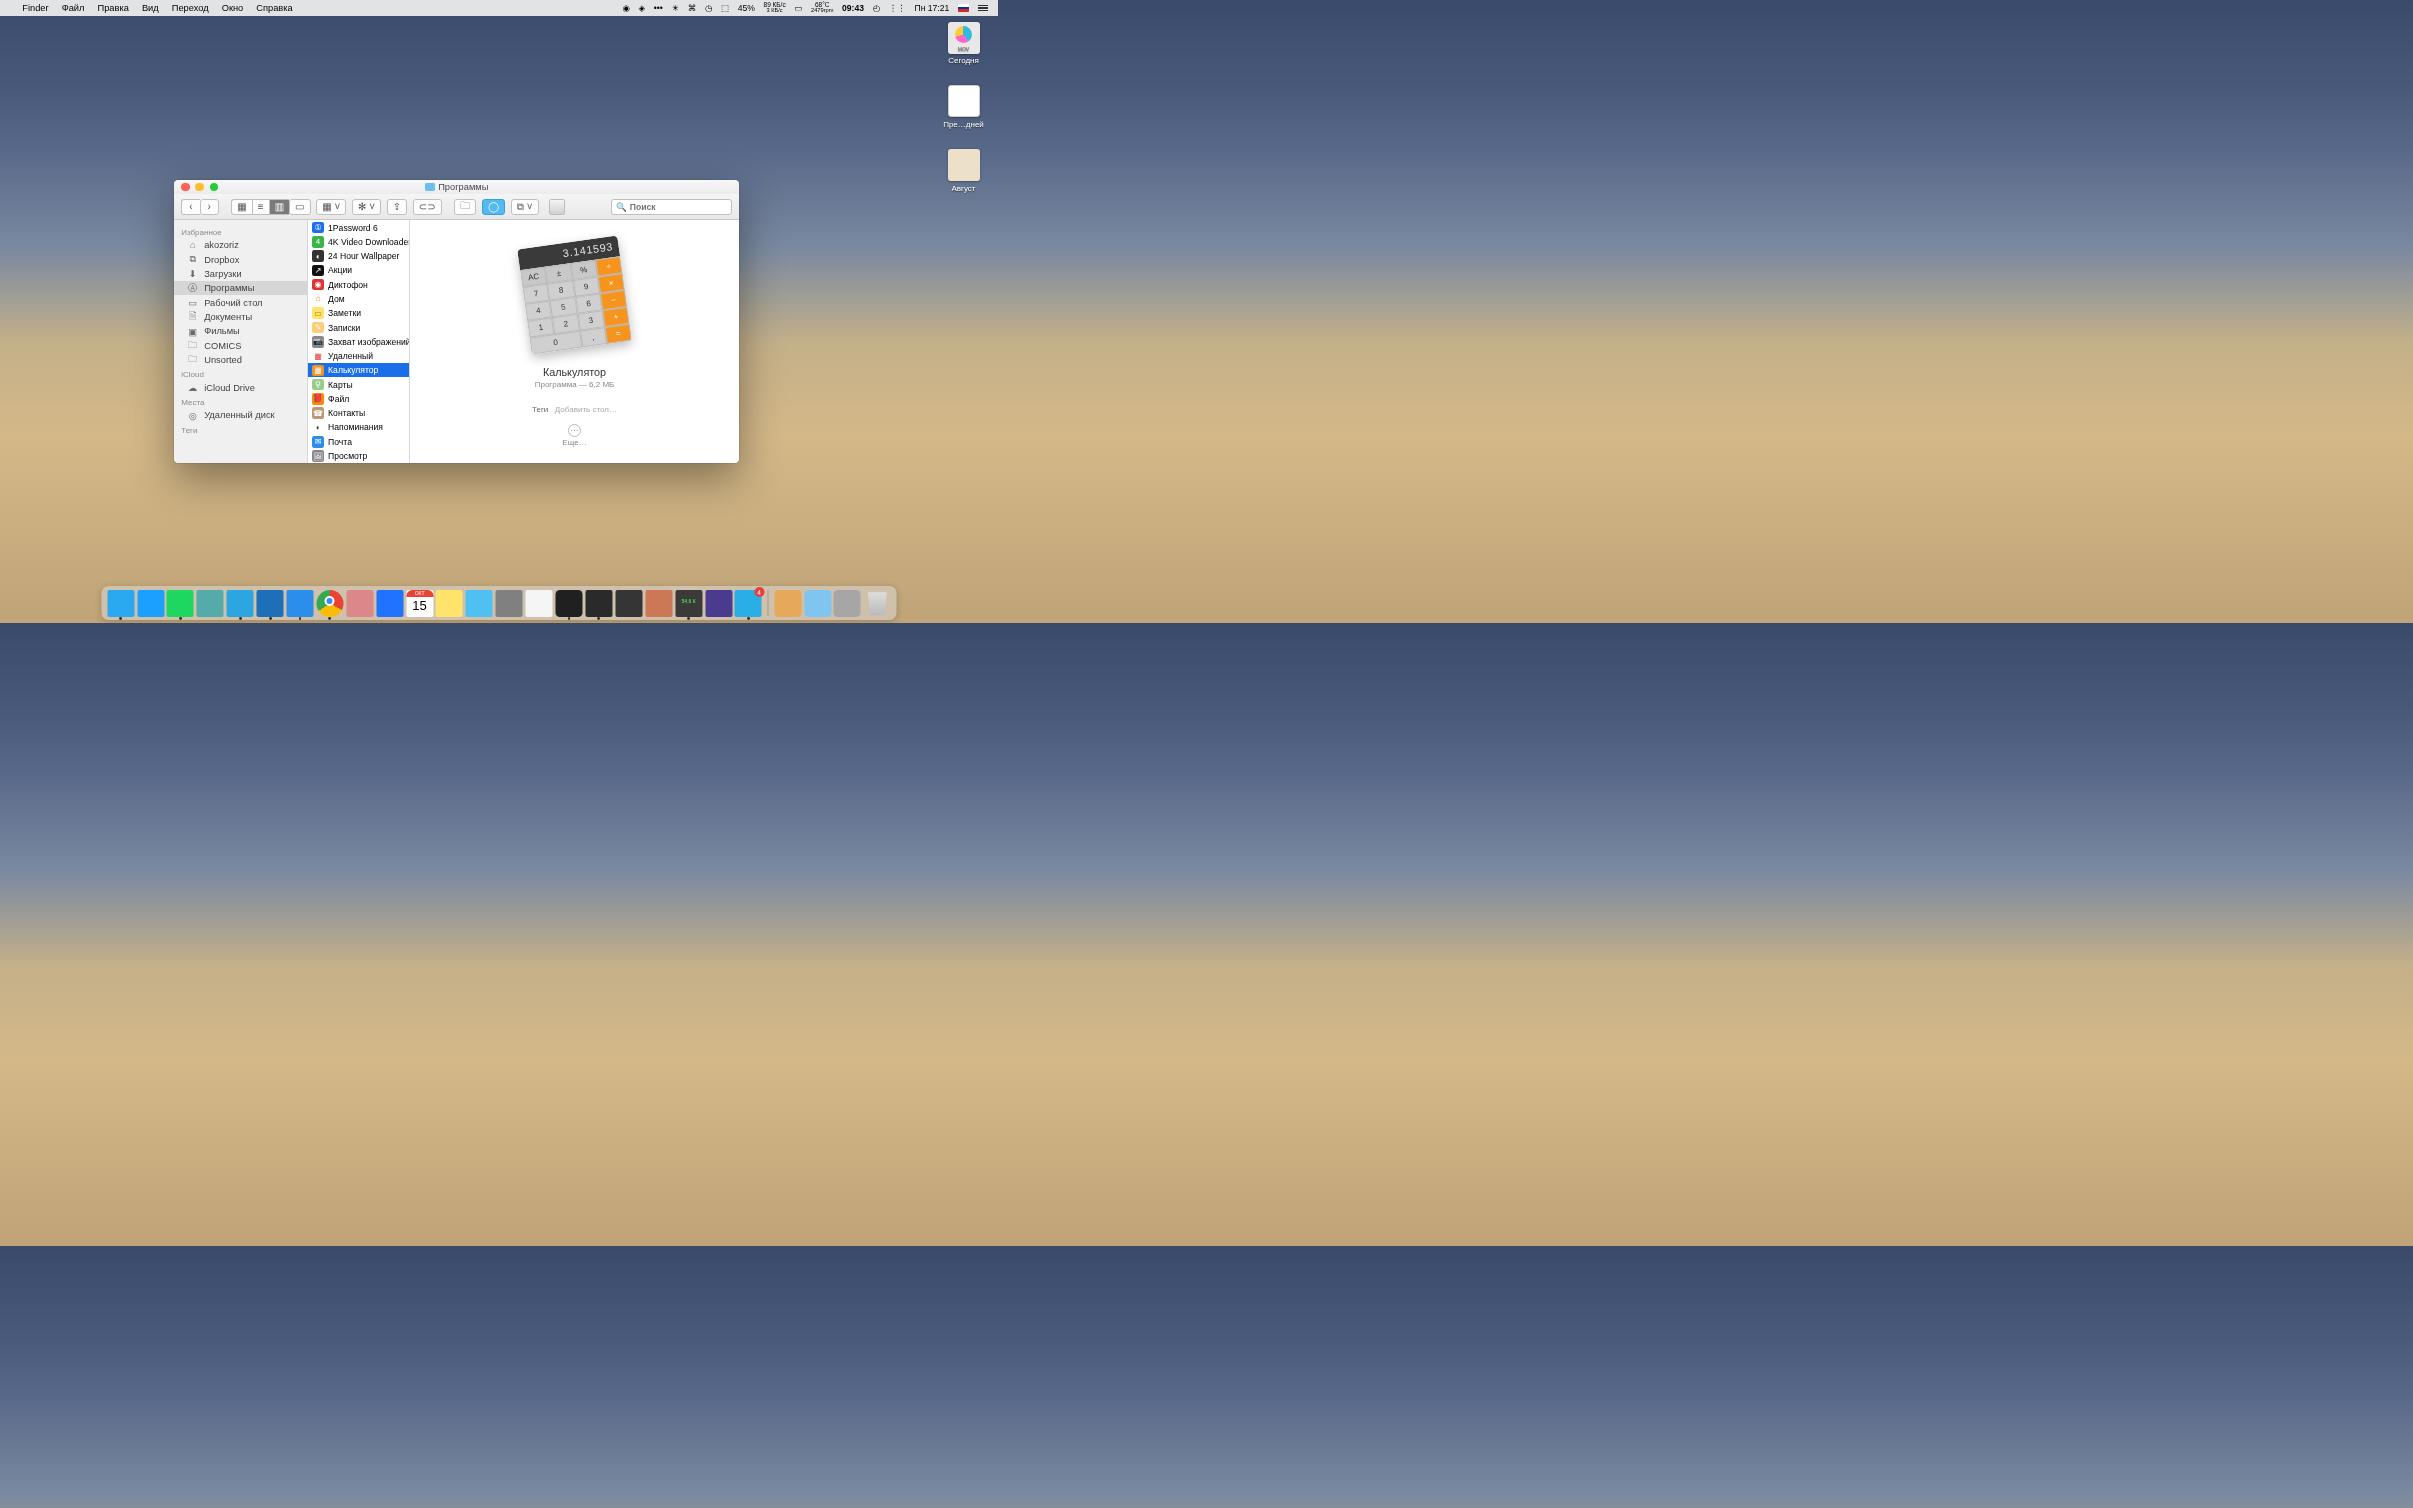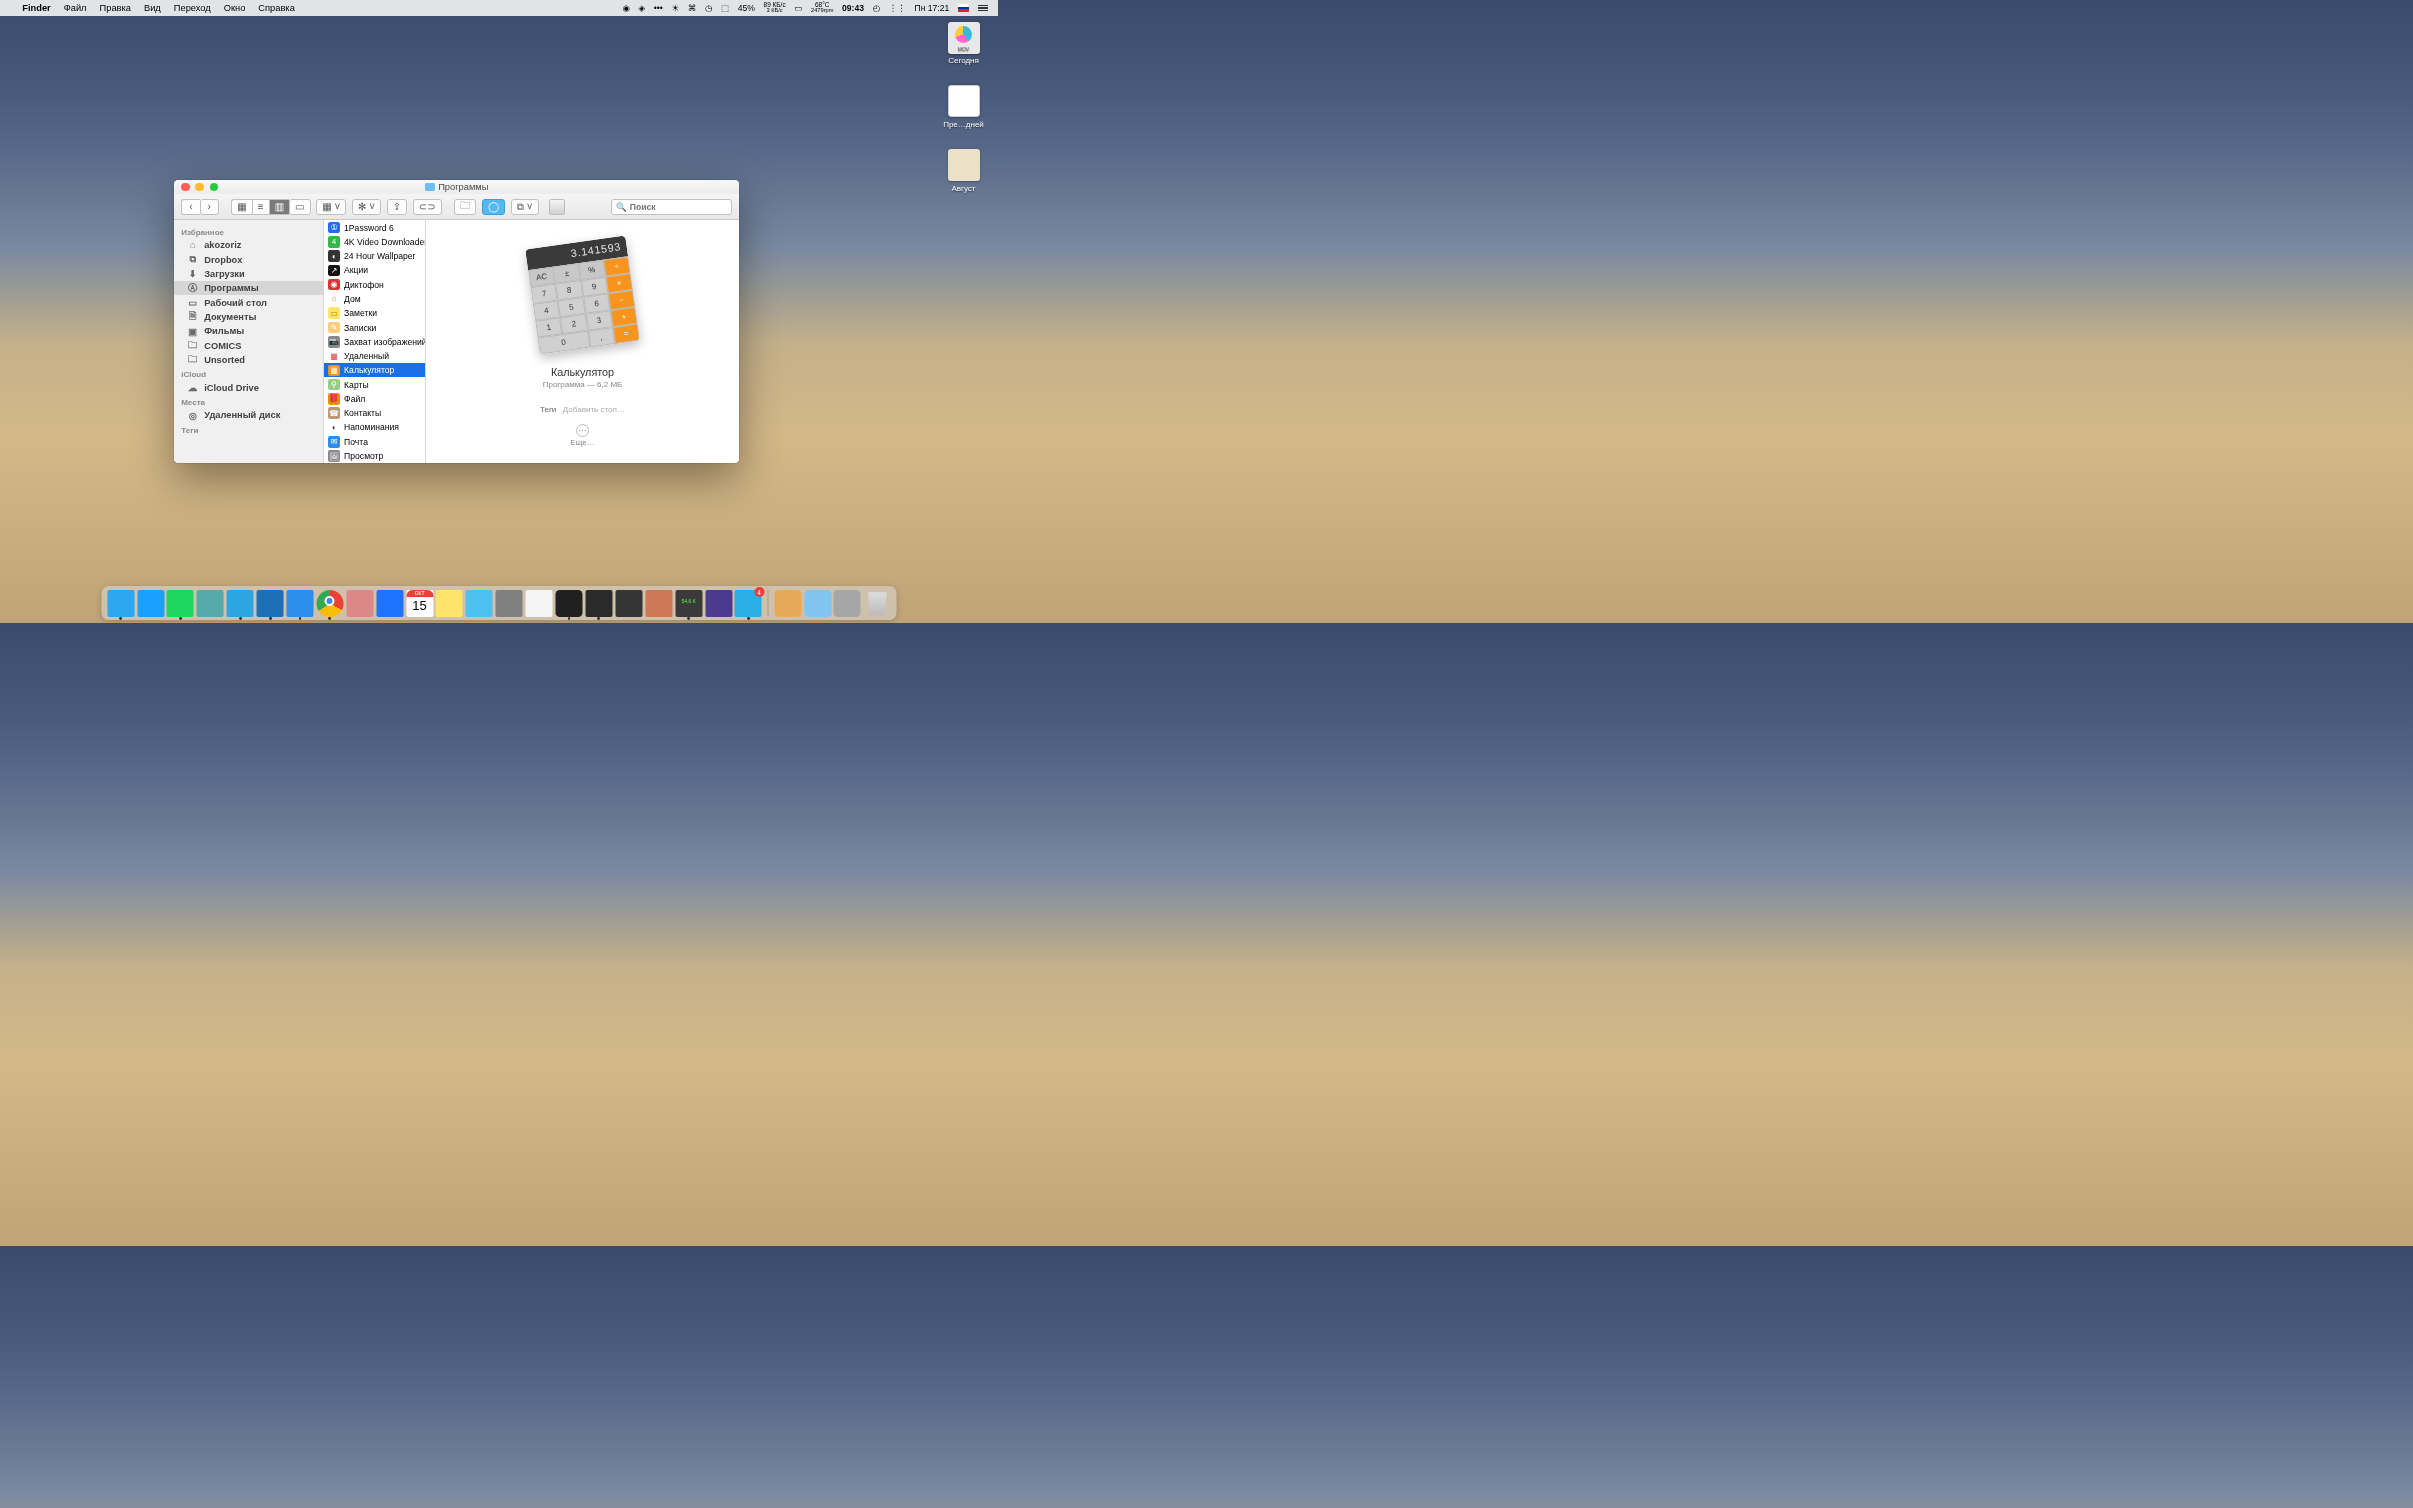--- a/index.html
+++ b/index.html
@@ -12,21 +12,21 @@
 
 .menubar {
   height: 16px; background: rgba(240,240,240,0.92);
   display: flex; align-items: center; font-size: 9.3px;
   padding: 0 5.7px; justify-content: space-between;
   backdrop-filter: blur(7.2px);
 }
 .menubar .left, .menubar .right { display: flex; align-items: center; gap: 0; }
 .menubar .left > span { padding: 0 6.5px; cursor: default; }
 .menubar .left .apple { font-size: 10.8px; padding: 0 7.2px 0 2.9px; }
-.menubar .left .appname { font-weight: 700; }
+.menubar .left .appname { font-weight: 400; }
 .menubar .right > span { padding: 0 4.3px; font-size: 8.6px; display: inline-flex; align-items: center; }
 .menubar .right .stack { display: inline-flex; flex-direction: column; line-height: 1; font-size: 5.7px; text-align: right; }
 .menubar .right .stack .top { font-size: 6.5px; }
 .menubar .right .flag { width: 11.5px; height: 8px; background: linear-gradient(to bottom, #fff 0 33%, #0033a0 33% 66%, #da291c 66% 100%); display:inline-block; border-radius:0.7px;}
 .menubar .right .hamburger { display: inline-flex; flex-direction: column; gap: 1.4px; }
 .menubar .right .hamburger div { width: 10px; height: 1.4px; background:#333; }
 
 
 .desktop-icons { position: absolute; right: 13px; top: 21.5px; display: flex; flex-direction: column; gap: 20px; align-items: center; }
 .dicon { width: 43px; text-align: center; color: #fff; font-size: 8px; text-shadow: 0 0.7px 1.4px rgba(0,0,0,.6); }
@@ -57,21 +57,21 @@
 .segwrap .tbtn:last-child { border-top-right-radius:2.9px; border-bottom-right-radius:2.9px; border-right:0.7px solid #c0c0c0;}
 .tbtn.active { background:#7a7a7a; color:#fff; }
 .navbtns .tbtn { width:18.7px; }
 .toolbar .spacer-sm { width: 1.4px; }
 .search { flex:1; max-width:121px; margin-left:auto; height:16px; border:0.7px solid #c0c0c0; border-radius:2.9px; background:#fff; display:flex; align-items:center; padding:0 4.3px; gap:2.9px; font-size:8.6px; color:#999;}
 .search input { border:0; outline:0; font-size:8.6px; flex:1; background:transparent;font-weight:bold;}
 .tb-icon-img { width:16px; height:16px; border-radius:2.2px; background: linear-gradient(#666,#333); }
 
 
 .fbody { flex:1; display:flex; min-height:0;}
-.sidebar { width:150px; background:#f0f0f0; border-right:0.7px solid #d6d6d6; overflow-y:auto; font-size:9.3px; padding-top:4.3px;font-weight:bold;}
+.sidebar { width:134px; background:#f0f0f0; border-right:0.7px solid #d6d6d6; overflow-y:auto; font-size:9.3px; padding-top:4.3px;}
 .sb-section { color:#8a8a8a; font-size:8px; padding: 2.9px 7.2px 1.4px; }
 .sb-item { display:flex; align-items:center; gap:5.7px; padding:2.2px 7.2px 2.2px 13px; color:#424242; cursor:default;}
 .sb-item.sel { background:#d6d6d6; }
 .sb-item .icn { width:11.5px; height:10px; display:inline-flex; align-items:center; justify-content:center; color:#6a6a6a; font-size:9.3px;}
 
 .column { width:102px; border-right:0.7px solid #d9d9d9; background:#fff; overflow-y:auto; font-size:8.6px;}
 .row { display:flex; align-items:center; gap:4.3px; padding:1.4px 4.3px; white-space:nowrap; overflow:hidden; text-overflow:ellipsis; }
 .row.sel { background:#1a6fe8; color:#fff; }
 .row .ai { width:11.5px; height:11.5px; border-radius:2.2px; flex:0 0 11.5px; display:inline-flex; align-items:center; justify-content:center; font-size:8px; color:#fff;}
 

